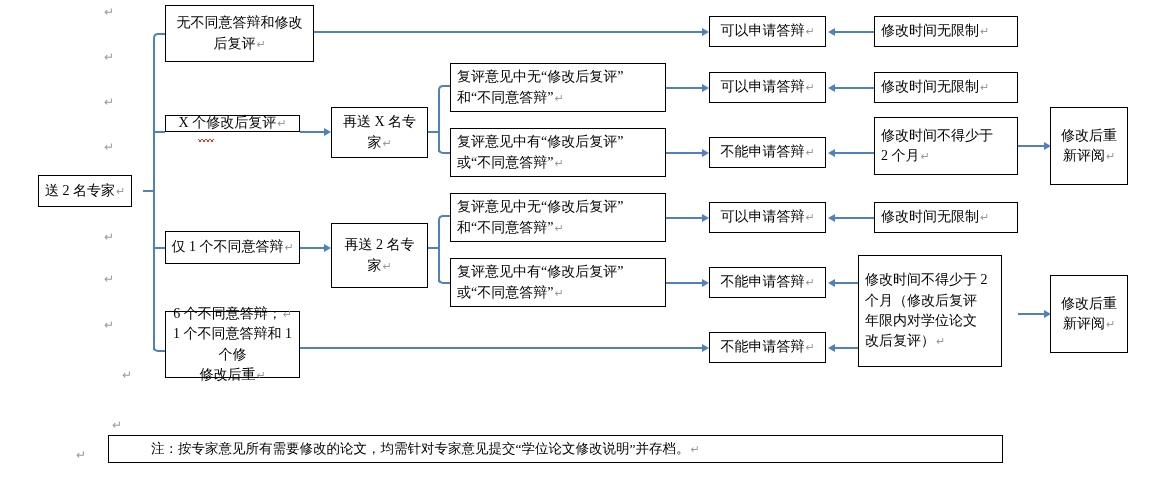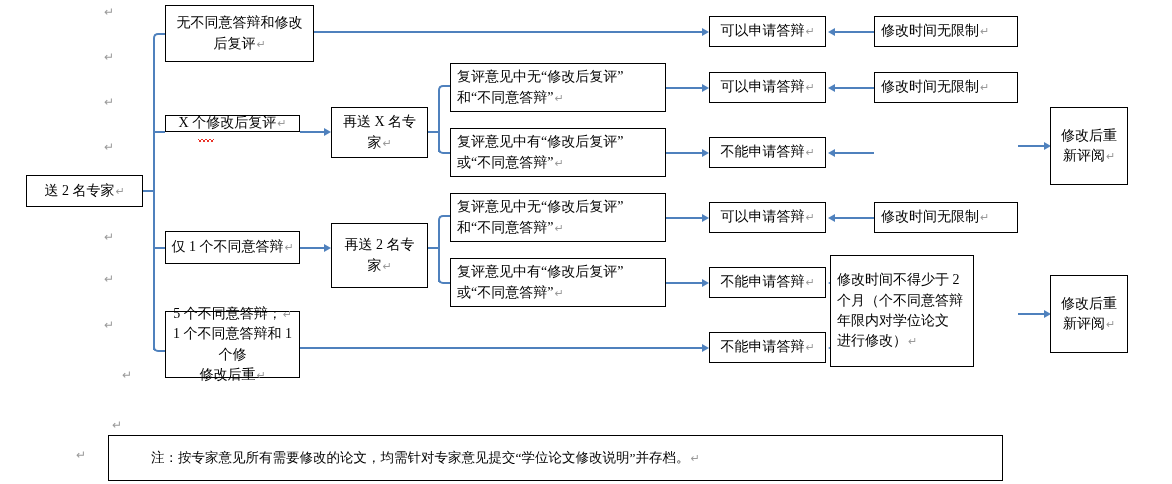--- a/index.html
+++ b/index.html
@@ -121,21 +121,21 @@
 
   <div class="vline" style="left:153px; top:38px; height:312px;"></div>
 
   <div class="corner tl" style="left:153px; top:33px; width:12px; height:10px;"></div>
 
   <div class="corner bl" style="left:153px; top:340px; width:12px; height:10px;"></div>
 
   <div class="hline" style="left:153px; top:131px; width:12px;"></div>
   <div class="hline" style="left:153px; top:247px; width:12px;"></div>
 
-  <div class="box" style="left:26px; top:175px; width:117px; height:32px;">
+  <div class="box" style="left:38px; top:175px; width:94px; height:32px;">
     <span class="txt"><span>送 2 名专家</span><span class="mark">↵</span></span>
   </div>
 
   <div class="box" style="left:165px; top:5px; width:149px; height:57px;">
     <span class="txt">
       <span>无不同意答辩和修改</span><br>
       <span>后复评</span><span class="mark">↵</span>
     </span>
   </div>
 
@@ -174,21 +174,21 @@
   <div class="corner bl" style="left:438px; top:272px; width:12px; height:10px;"></div>
 
   <div class="box" style="left:165px; top:231px; width:135px; height:33px;">
     <span class="txt"><span>仅 1 个不同意答辩</span><span class="mark">↵</span></span>
   </div>
   <div class="hline" style="left:300px; top:247px; width:24px;"></div>
   <div class="arrow" style="left:324px; top:244px;"></div>
 
   <div class="box" style="left:165px; top:311px; width:135px; height:67px;">
     <span class="txt">
-      <span>5 个不同意答辩；</span><span class="mark">↵</span><br>
+      <span>6 个不同意答辩；</span><span class="mark">↵</span><br>
       <span>1 个不同意答辩和 1 个修</span><br>
       <span>修改后重</span><span class="mark">↵</span>
     </span>
   </div>
 
   <div class="hline" style="left:300px; top:347px; width:402px;"></div>
   <div class="arrow" style="left:702px; top:344px;"></div>
 
   <div class="box left-align" style="left:450px; top:63px; width:216px; height:49px;">
     <span class="txt">
@@ -250,37 +250,43 @@
   </div>
   <div class="hline" style="left:835px; top:31px; width:39px;"></div>
   <div class="arrow left" style="left:828px; top:28px;"></div>
 
   <div class="box left-align" style="left:874px; top:72px; width:144px; height:31px;">
     <span class="txt"><span>修改时间无限制</span><span class="mark">↵</span></span>
   </div>
   <div class="hline" style="left:835px; top:87px; width:39px;"></div>
   <div class="arrow left" style="left:828px; top:84px;"></div>
 
+  <div class="box left-align" style="left:874px; top:117px; width:144px; height:58px;">
+    <span class="txt">
+      <span>修改时间不得少于</span><br>
+      <span>2 个月</span><span class="mark">↵</span>
+    </span>
+  </div>
   <div class="hline" style="left:835px; top:152px; width:39px;"></div>
   <div class="arrow left" style="left:828px; top:149px;"></div>
   <div class="hline" style="left:1018px; top:145px; width:26px;"></div>
   <div class="arrow" style="left:1044px; top:142px;"></div>
 
   <div class="box left-align" style="left:874px; top:202px; width:144px; height:31px;">
     <span class="txt"><span>修改时间无限制</span><span class="mark">↵</span></span>
   </div>
   <div class="hline" style="left:835px; top:217px; width:39px;"></div>
   <div class="arrow left" style="left:828px; top:214px;"></div>
 
-  <div class="box left-align" style="left:830px; top:255px; width:144px; height:112px;">
+  <div class="box left-align" style="left:858px; top:255px; width:144px; height:112px;">
     <span class="txt">
       <span>修改时间不得少于 2</span><br>
-      <span>个月（个不同意答辩</span><br>
+      <span>个月（修改后复评</span><br>
       <span>年限内对学位论文</span><br>
-      <span>进行修改）</span><span class="mark">↵</span>
+      <span>改后复评）</span><span class="mark">↵</span>
     </span>
   </div>
   <div class="hline" style="left:835px; top:282px; width:39px;"></div>
   <div class="arrow left" style="left:828px; top:279px;"></div>
   <div class="hline" style="left:835px; top:347px; width:39px;"></div>
   <div class="arrow left" style="left:828px; top:344px;"></div>
   <div class="hline" style="left:1018px; top:313px; width:26px;"></div>
   <div class="arrow" style="left:1044px; top:310px;"></div>
 
   <div class="box" style="left:1050px; top:107px; width:78px; height:78px;">
@@ -289,17 +295,17 @@
       <span>新评阅</span><span class="mark">↵</span>
     </span>
   </div>
   <div class="box" style="left:1050px; top:275px; width:78px; height:78px;">
     <span class="txt">
       <span>修改后重</span><br>
       <span>新评阅</span><span class="mark">↵</span>
     </span>
   </div>
 
-  <div class="note-box" style="left:108px; top:435px; width:895px; height:46px;padding-left:42px;">
+  <div class="note-box" style="left:108px; top:435px; width:895px; height:28px;padding-left:42px;">
     <span><span>注：按专家意见所有需要修改的论文，均需针对专家意见提交“学位论文修改说明”并存档。</span><span class="mark">↵</span></span>
   </div>
 
 </div>
 
 </body></html>

